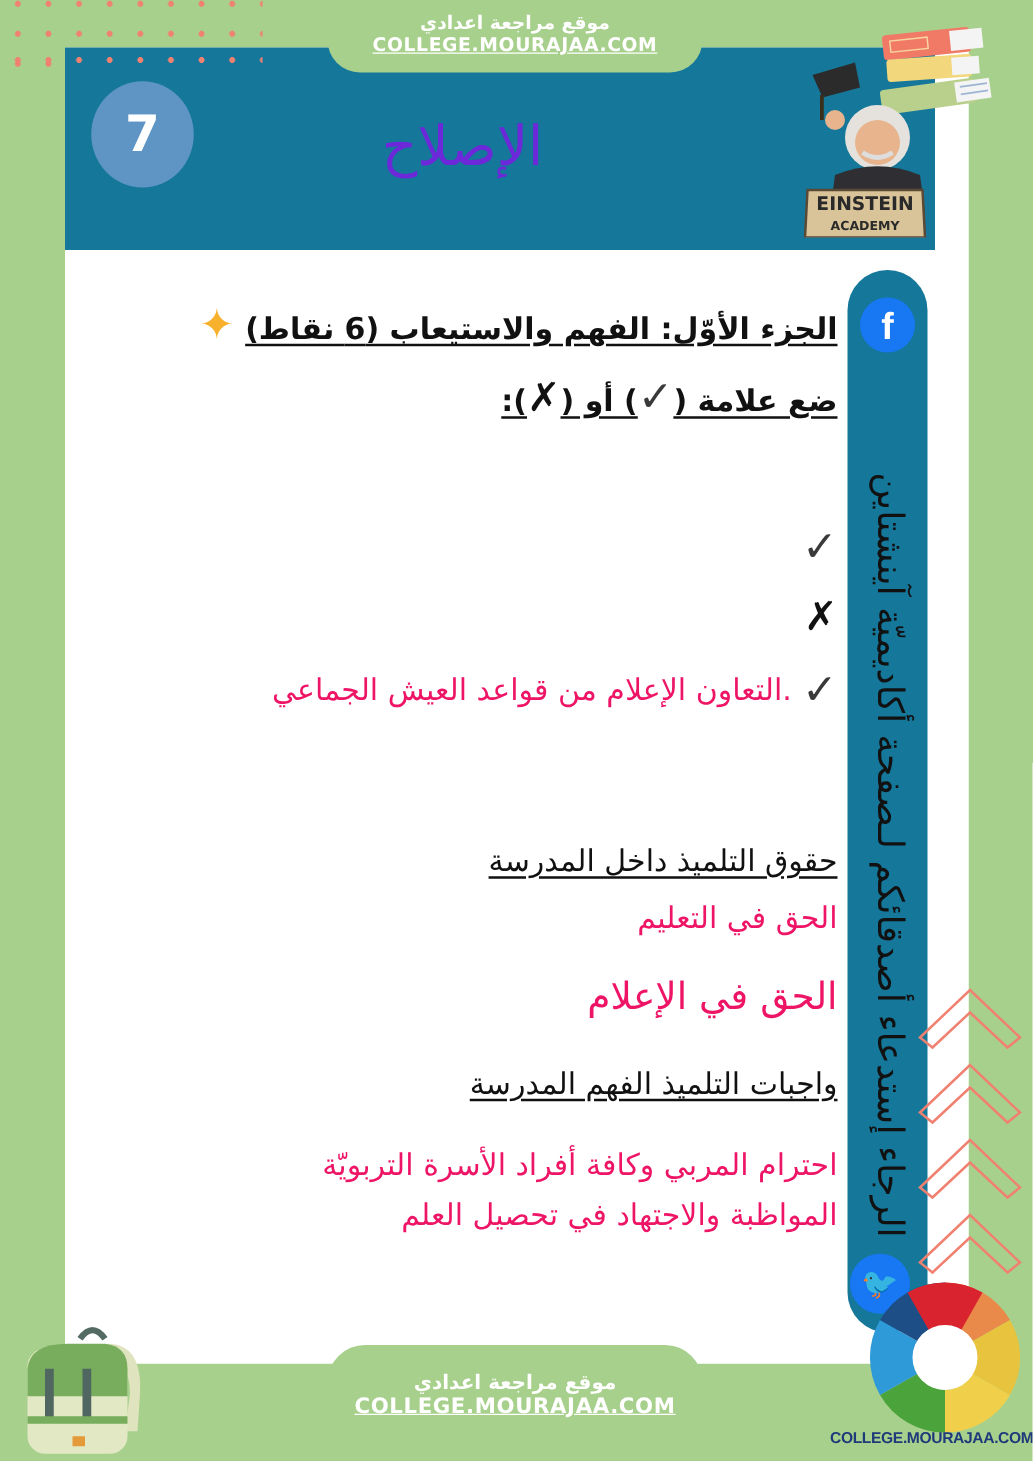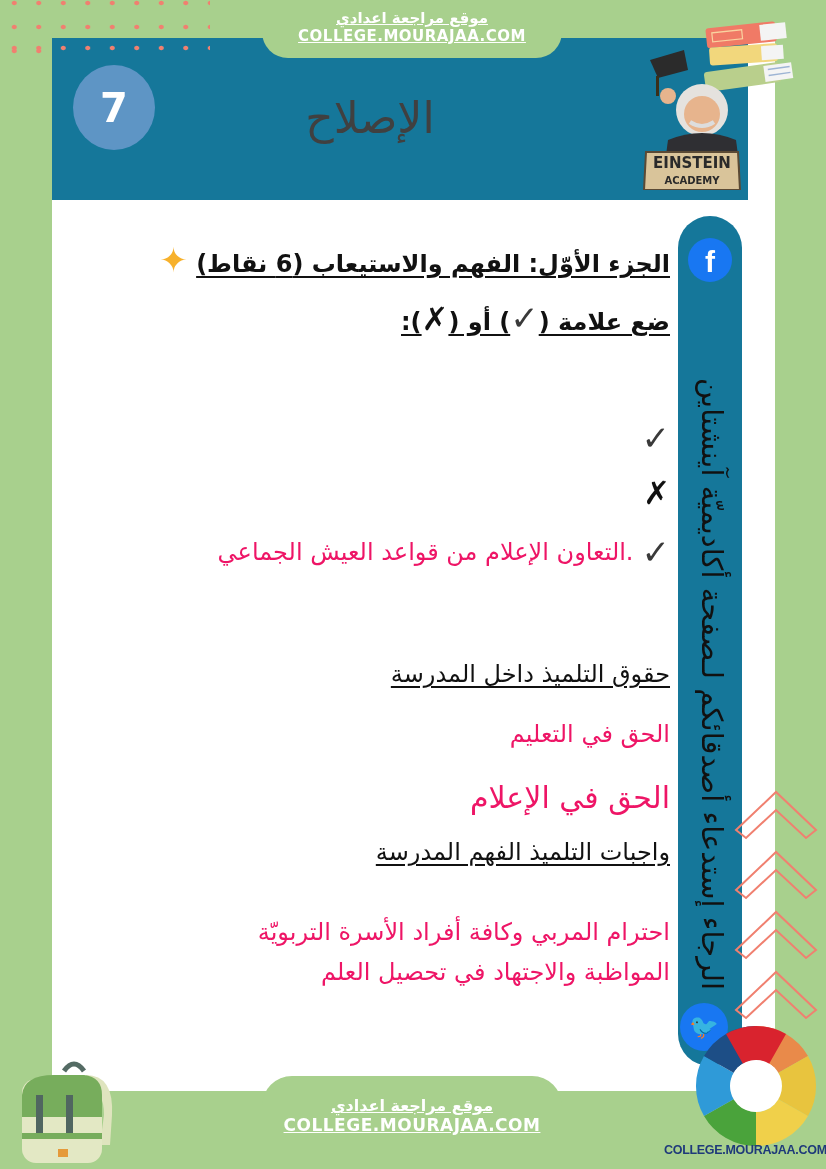--- a/index.html
+++ b/index.html
@@ -30,34 +30,34 @@
     }
     .num-circle {
       position: absolute; left: 73px; top: 65px; width: 82px; height: 85px;
       border-radius: 50%; background: #5e95c5;
       color: #fff; font-weight: bold; font-size: 40px;
       display: flex; align-items: center; justify-content: center;
       font-family: "DejaVu Sans", sans-serif;
     }
     .title {
       position: absolute; left: 280px; top: 92px; width: 180px; text-align: center;
-      color: #404040; font-size: 44px; font-family: "DejaVu Sans", sans-serif;
+      color: #6d28d9; font-size: 44px; font-family: "DejaVu Sans", sans-serif;
       direction: rtl;
     }
     .top-tab {
       position: absolute; left: 262px; top: 0; width: 300px; height: 58px;
       background: #a8d08d; border-radius: 0 0 26px 26px;
       text-align: center; color: #fff;
     }
     .bottom-tab {
       position: absolute; left: 262px; top: 1076px; width: 300px; height: 93px;
       background: #a8d08d; border-radius: 30px 30px 0 0;
       text-align: center; color: #fff;
     }
-    .tab-line1 { font-size: 15px; font-weight: bold; text-decoration: underline; direction: rtl; }
+    .tab-line1 { font-size: 15px; font-weight: bold; direction: rtl; }
     .tab-line2 { font-size: 15px; font-weight: bold; text-decoration: underline; letter-spacing: 0.5px; }
     .top-tab .tab-line1 { margin-top: 9px; }
     .bottom-tab .tab-line1 { margin-top: 20px; font-size: 16px; }
     .bottom-tab .tab-line2 { font-size: 17px; }
 
     .einstein {
       position: absolute; left: 640px; top: 40px; width: 104px; height: 150px;
     }
     .books { position: absolute; left: 700px; top: 12px; width: 100px; height: 82px; }
 
@@ -83,21 +83,21 @@
       display: flex; align-items: center; justify-content: flex-start;
     }
     .chevrons { position: absolute; left: 734px; top: 790px; width: 84px; height: 240px; }
 
     .content {
       position: absolute; left: 100px; top: 230px; width: 570px;
       direction: rtl; text-align: right; color: #111;
       font-family: "DejaVu Sans", sans-serif;
     }
     .line { position: absolute; right: 0; white-space: nowrap; }
-    .u { text-decoration: underline; text-underline-offset: 4px; }
+    .u { text-decoration: underline; text-underline-offset: 4px; margin-top: 15px; }
     .h1 { font-size: 24px; font-weight: bold; }
     .pink { color: #ee1566; }
     .item { font-size: 24px; display: flex; align-items: center; gap: 8px; }
     .mark-ok { font-size: 34px; color: #3a3a3a; font-weight: bold; }
     .mark-x { font-size: 32px; color: #111; font-weight: bold; font-style: italic; }
     .star { color: #f7b12c; font-size: 34px; }
     .logo-ring { position: absolute; left: 694px; top: 1024px; width: 124px; height: 124px; }
     .logo-caption {
       position: absolute; left: 664px; top: 1143px; width: 162px; text-align: center;
       color: #1f3a7a; font-weight: bold; font-size: 12.5px;

